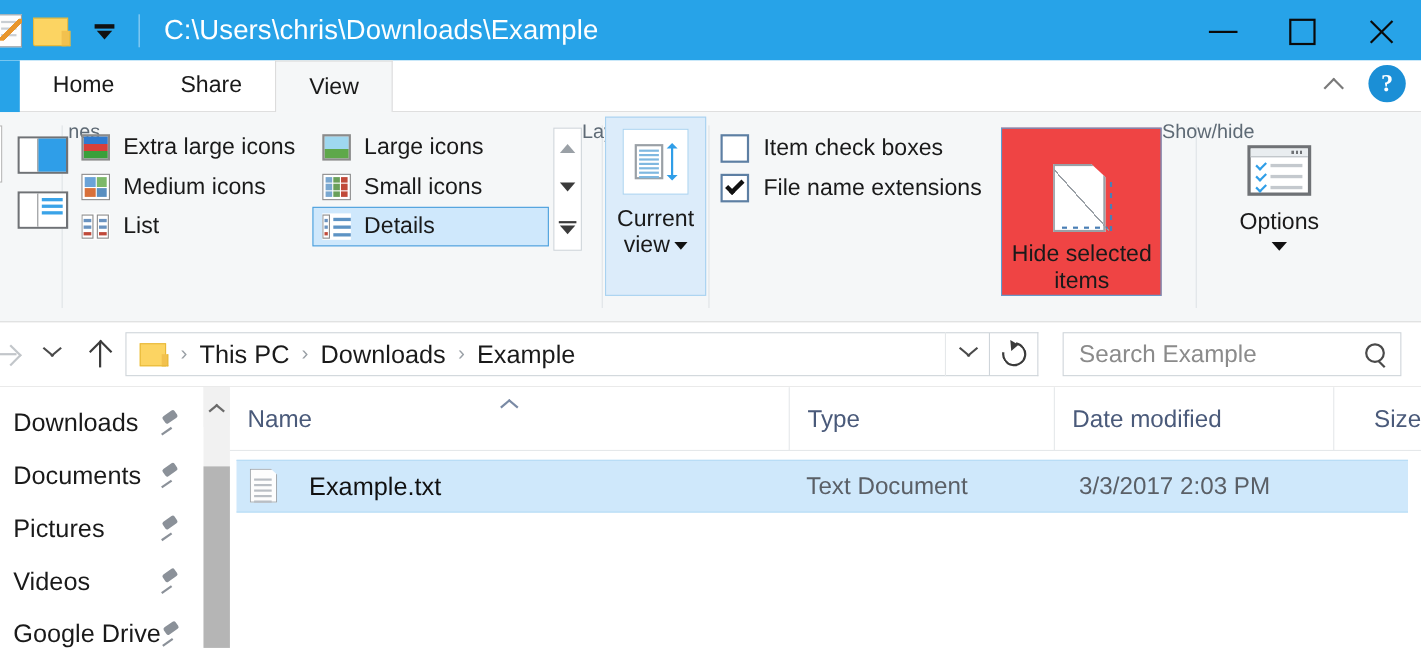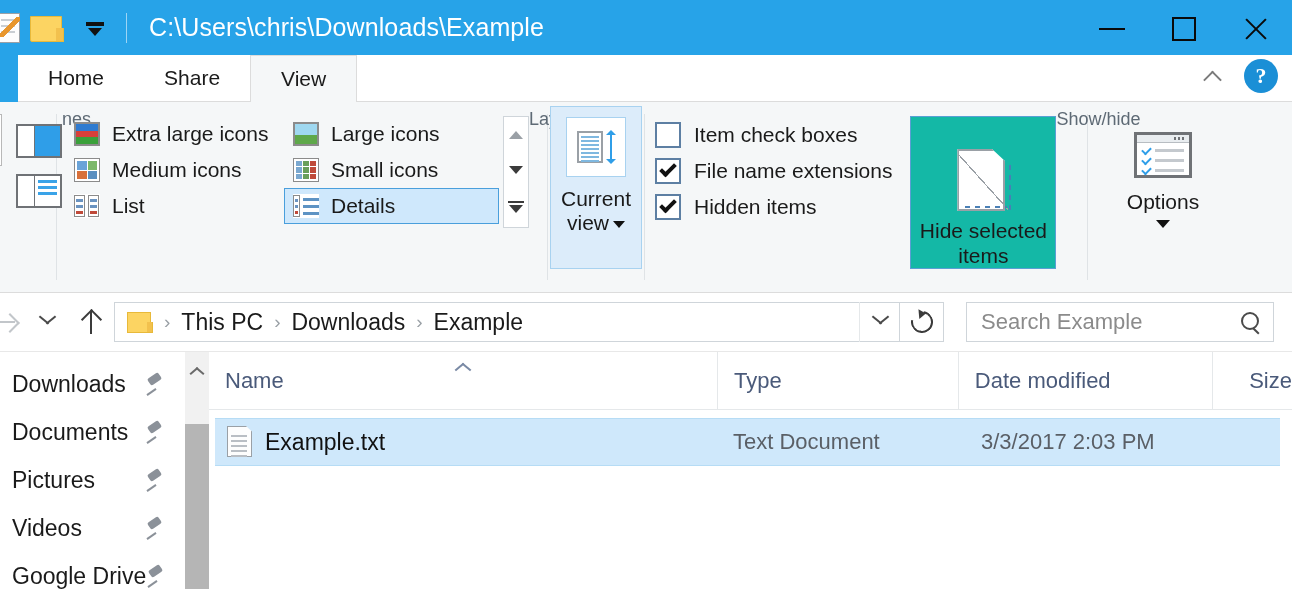--- a/index.html
+++ b/index.html
@@ -192,21 +192,21 @@
   .check-col { padding: 12px 0 0 10px; display:flex; flex-direction:column; gap: 10px; }
   .chkrow { display:flex; align-items:center; gap:13px; cursor:pointer; }
   .chkbox {
     width:26px; height:26px; border:2px solid #5d7fa3; background:#fff; flex:none;
     display:flex; align-items:center; justify-content:center;
   }
   .chkmark { width:16px; height:9px; border-left:4px solid #111; border-bottom:4px solid #111;
     transform: rotate(-45deg); margin-top:-5px; }
   .chk-label { font-size:21px; color:#1a1a1a; white-space:nowrap; }
   .hide-sel-btn {
-    width: 146px; height: 153px; margin: 6px 0 0 18px; background:#14b8a6; border:1px solid #5a9fd4;
+    width: 146px; height: 153px; margin: 6px 0 0 18px; background:#ef4444; border:1px solid #5a9fd4;
     display:flex; flex-direction:column; align-items:center; padding-top:32px; cursor:pointer; flex:none;
   }
   .hs-ico { width:60px; height:68px; position:relative; }
   .hs-page {
     position:absolute; left:4px; top:0; width:48px; height:62px;
     background:#fff; border:2px solid #9aa0a6;
     clip-path: polygon(0 0, 72% 0, 100% 20%, 100% 100%, 0 100%);
   }
   .hs-dash-b { position:absolute; left:12px; bottom:2px; width:42px; height:2px;
     background: repeating-linear-gradient(90deg,#4a7fb5 0 5px, transparent 5px 10px); }
@@ -310,21 +310,21 @@
   .col.c-size { flex:1;padding-left:36px; }
   .sort-asc {
     position:absolute; left:50%; top:10px; width:18px; height:10px; margin-left:-9px;
   }
   .sort-asc:before,.sort-asc:after{content:"";position:absolute;top:4px;width:11px;height:2px;background:#7a8aa5;}
   .sort-asc:before{left:0;transform:rotate(-40deg);} .sort-asc:after{left:7px;transform:rotate(40deg);}
   .filerow {
     height:48px; display:flex; align-items:center; margin: 8px 12px 0 6px;
     background:#cfe8fb; border-top:1px solid #b6dcf5; border-bottom:1px solid #b6dcf5; cursor:pointer;
   }
-  .fr-namecell { width:518px; display:flex; align-items:center; gap:12px; padding-left:12px; flex:none;}
+  .fr-namecell { width:518px; display:flex; align-items:center; gap:28px; padding-left:12px; flex:none;}
   .txtfile-ico { width:26px; height:32px; position:relative; flex:none; }
   .tf-page { position:absolute; left:0; top:0; width:25px; height:31px; background:#fdfdfd;
     border:1px solid #9aa0a6; clip-path: polygon(0 0, 76% 0, 100% 18%, 100% 100%, 0 100%); }
   .tf-lines { position:absolute; left:4px; top:9px; width:16px; }
   .tf-lines i { display:block; height:2px; background:#b9bec4; margin-bottom:3px; }
   .fr-name { font-size:23px; color:#111; white-space:nowrap; }
   .fr-type { width:248px; font-size:22px; color:#5a5f66; flex:none; }
   .fr-date { width:262px; font-size:22px; color:#5a5f66; flex:none; }
 </style>
 </head>
@@ -512,26 +512,20 @@
         <div class="check-col">
           <div class="chkrow">
             <span class="chkbox"></span>
             <span class="chk-label">Item check boxes</span>
           </div>
           <div class="chkrow">
             <span class="chkbox">
                 <span class="chkmark"></span>
               </span>
             <span class="chk-label">File name extensions</span>
-          </div>
-          <div class="chkrow">
-            <span class="chkbox">
-                <span class="chkmark"></span>
-              </span>
-            <span class="chk-label">Hidden items</span>
           </div>
         </div>
         <div class="hide-sel-btn">
           <div class="hs-ico">
             <div class="hs-page"></div>
               <div class="hs-diag"></div>
             <div class="hs-dash-b"></div>
               <div class="hs-dash-r"></div>
           </div>
           <div class="hs-text">

